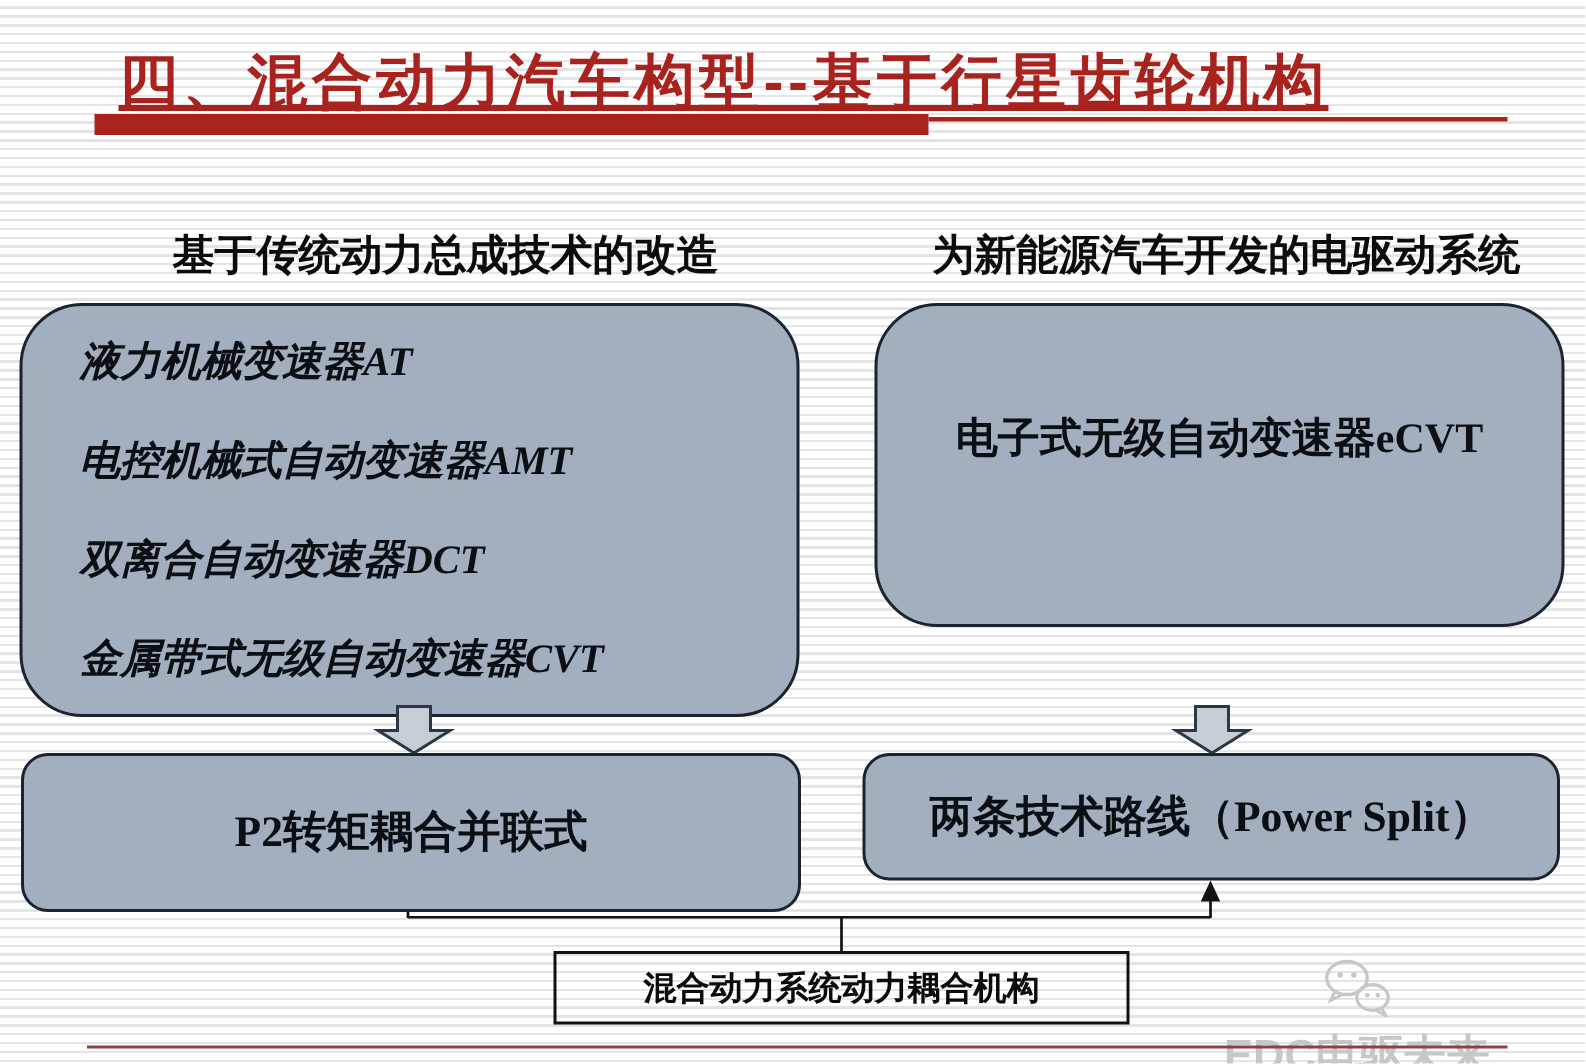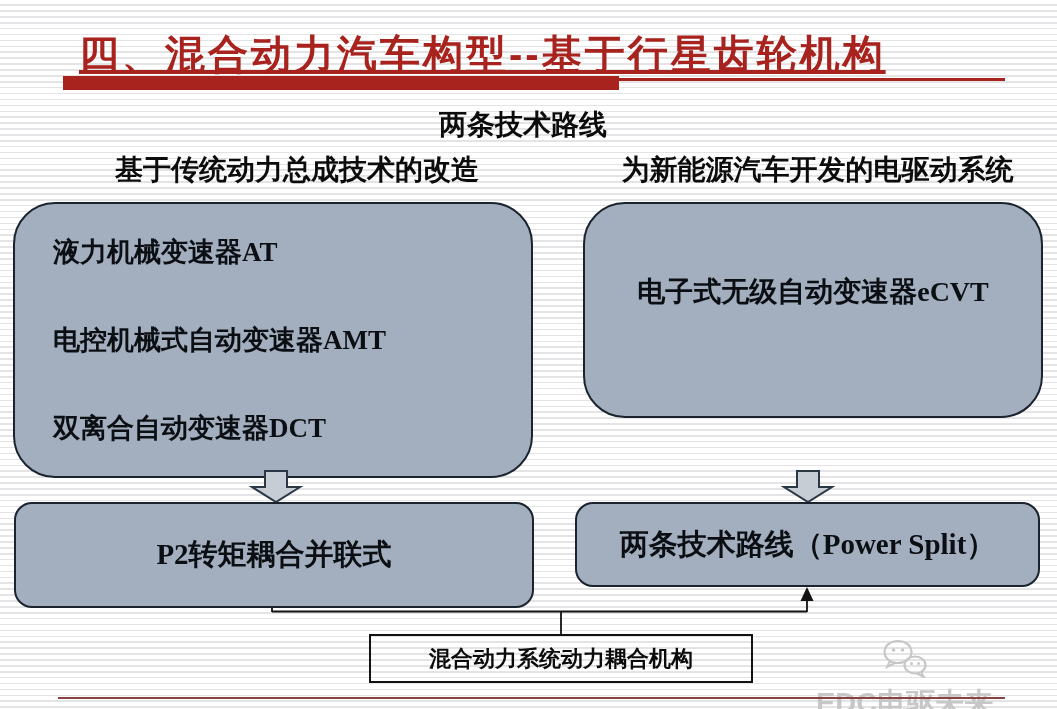--- a/index.html
+++ b/index.html
@@ -24,21 +24,21 @@
     position:absolute;left:350px;top:106px;width:346px;text-align:center;
     font-size:28px;font-weight:bold;color:#0c0c0c;white-space:nowrap;
   }
   .col-header{position:absolute;top:151px;font-size:28px;font-weight:bold;color:#0c0c0c;text-align:center;white-space:nowrap;}
   .col-header.left{left:40px;width:514px;}
   .col-header.right{left:590px;width:455px;}
   .big-box{
     position:absolute;background:var(--box-fill);
     border:2px solid var(--box-border);border-radius:42px;box-sizing:border-box;
   }
-  .left-box{left:13px;top:202px;width:520px;height:276px;display:flex;flex-direction:column;justify-content:space-around;padding:4px 8px 4px 38px;}
+  .left-box{left:13px;top:202px;width:520px;height:276px;display:flex;flex-direction:column;justify-content:space-around;padding:4px 8px 4px 38px;font-style:italic;}
   .right-box{left:583px;top:202px;width:460px;height:216px;display:flex;align-items:center;justify-content:center;padding-bottom:36px;}
   .box-item{font-size:27px;font-weight:bold;color:#0b0f14;white-space:nowrap;}
   .right-box .box-item{font-size:28px;}
   .result-box{
     position:absolute;background:var(--box-fill);
     border:2px solid var(--box-border);border-radius:18px;box-sizing:border-box;
     display:flex;align-items:center;justify-content:center;
     font-size:29px;font-weight:bold;color:#0b0f14;white-space:nowrap;
   }
   .result-box.left{left:14px;top:502px;width:520px;height:106px;}
@@ -64,29 +64,29 @@
 </style>
 </head>
 <body>
 
 <div class="slide">
 
   <h1 class="title">四、混合动力汽车构型--基于行星齿轮机构</h1>
   <div class="bar-thick"></div>
   <div class="bar-thin"></div>
 
-  <div class="subtitle">两条技术路线</div>
 
   <div class="col-header left">基于传统动力总成技术的改造</div>
   <div class="col-header right">为新能源汽车开发的电驱动系统</div>
 
   <div class="big-box left-box">
     <div class="box-item">液力机械变速器AT</div>
     <div class="box-item">电控机械式自动变速器AMT</div>
     <div class="box-item">双离合自动变速器DCT</div>
+    <div class="box-item">金属带式无级自动变速器CVT</div>
   </div>
 
   <div class="big-box right-box">
     <div class="box-item">电子式无级自动变速器eCVT</div>
   </div>
 
   <svg class="overlay" viewBox="0 0 1057 709" xmlns="http://www.w3.org/2000/svg" aria-hidden="true">
     <polygon class="block-arrow" points="265,471 287,471 287,487 300,487 276,502 252,487 265,487"></polygon>
     <polygon class="block-arrow" points="797,471 819,471 819,487 832,487 808,502 784,487 797,487"></polygon>
     <line class="conn" x1="272" y1="611.5" x2="807" y2="611.5"></line>

